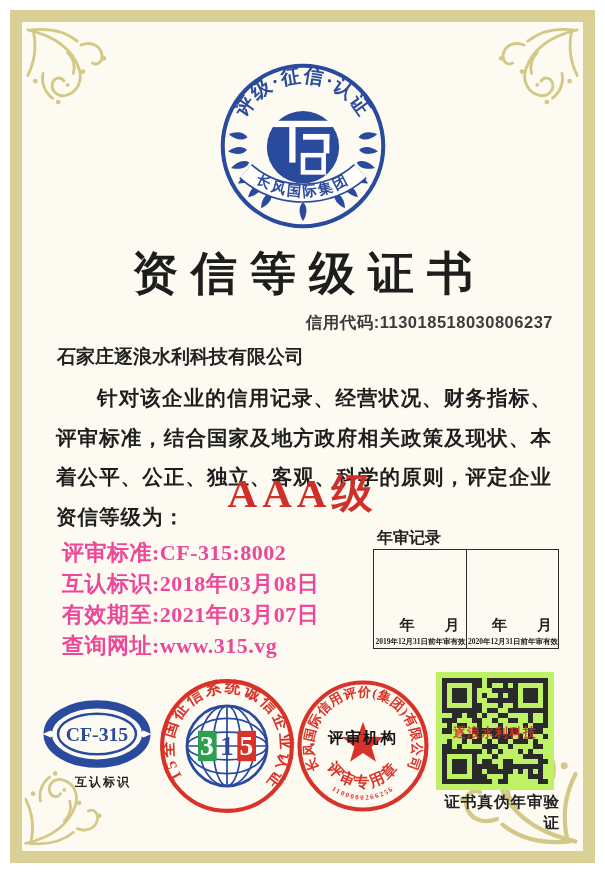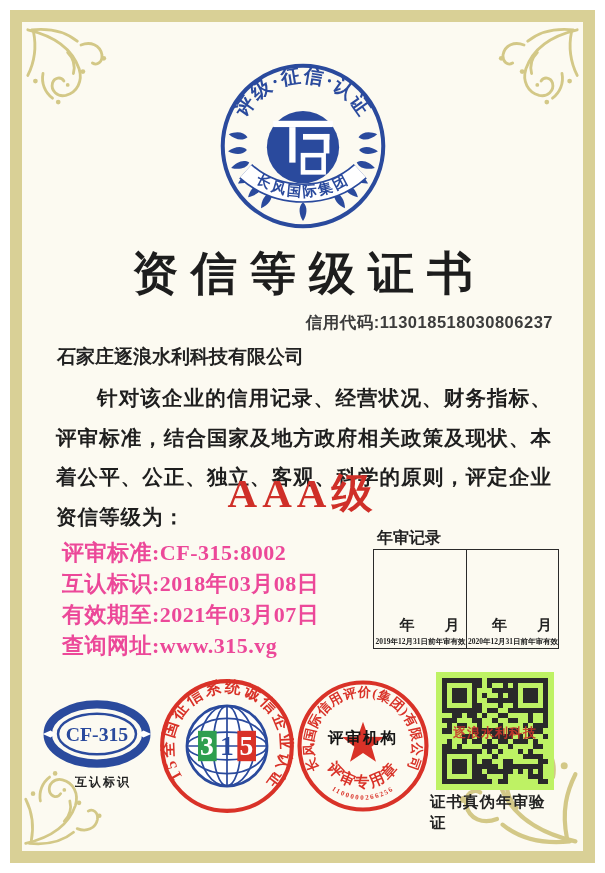--- a/index.html
+++ b/index.html
@@ -62,21 +62,21 @@
            font-weight:bold; font-size:15.5px; color:#141414; letter-spacing:2px; }
 
   .qr { position:absolute; left:436px; top:672px; width:118px; height:118px; background:#bef264;
         padding:6px; }
   .qr-grid { display:grid; width:100%; height:100%;
         grid-template-columns:repeat(21,1fr); grid-template-rows:repeat(21,1fr); }
   .qr-grid .m { background:transparent; }
   .qr-grid .m.on { background:#2a2a2a; }
   .qr-overlay { position:absolute; left:0; right:0; top:44%; text-align:center;
         font-weight:bold; font-size:13px; color:#c8332b; letter-spacing:1px; opacity:0.9; }
-  .qr-caption { position:absolute; left:430px; top:792px; width:130px; text-align:left;
+  .qr-caption { position:absolute; left:430px; top:792px; width:130px; text-align:right;
         font-weight:bold; font-size:15.5px; color:#222; letter-spacing:1px; }
 
   svg text { font-family:"Liberation Serif", serif; }
 </style>
 </head>
 <body>
 
 <div class="page">
 
   <svg width="0" height="0" style="position:absolute">

